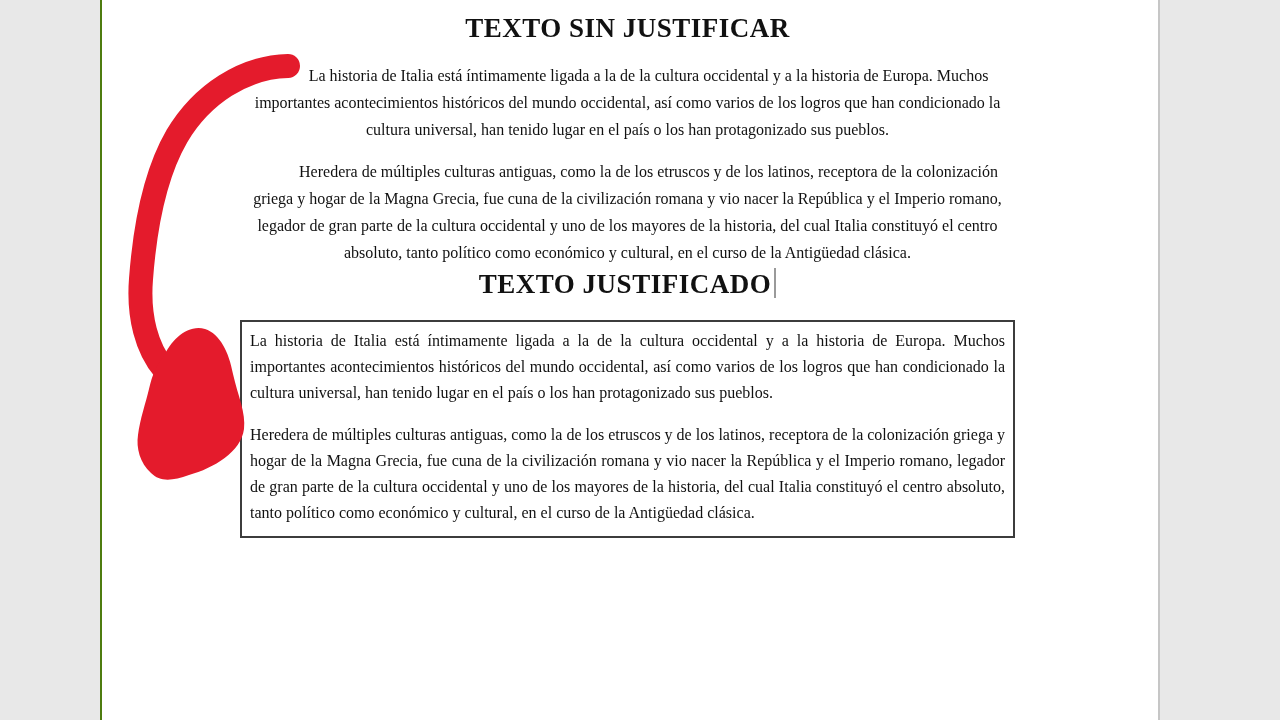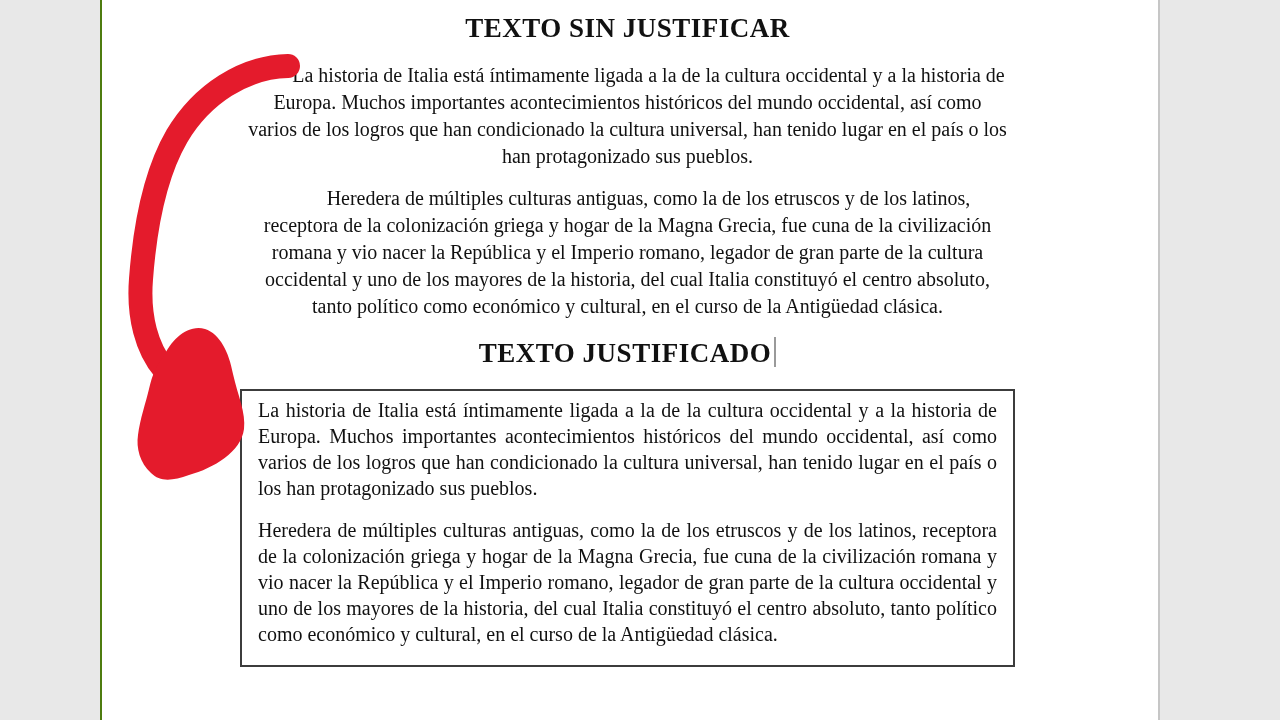--- a/index.html
+++ b/index.html
@@ -28,24 +28,24 @@
   h1.doc-title {
     margin: 0;
     font-size: 27px;
     line-height: 36px;
     font-weight: bold;
     text-align: center;
     letter-spacing: 0.5px;
     white-space: nowrap;
   }
   #title-unjustified { margin-top: 10px; }
-  #title-justified  { margin-top: 15px; }
+  #title-justified  { }
   p.para {
-    margin: 8px;
-    font-size: 20px;
+    margin: 0;
+    font-size: 16px;
     line-height: 27px;
   }
   .centered {
     text-align: center;
     text-indent: 42px;
   }
   #para-c1 { margin-top: 16px; }
   #para-c2 { margin-top: 15px; }
   .textbox {
     margin-top: 18px;

